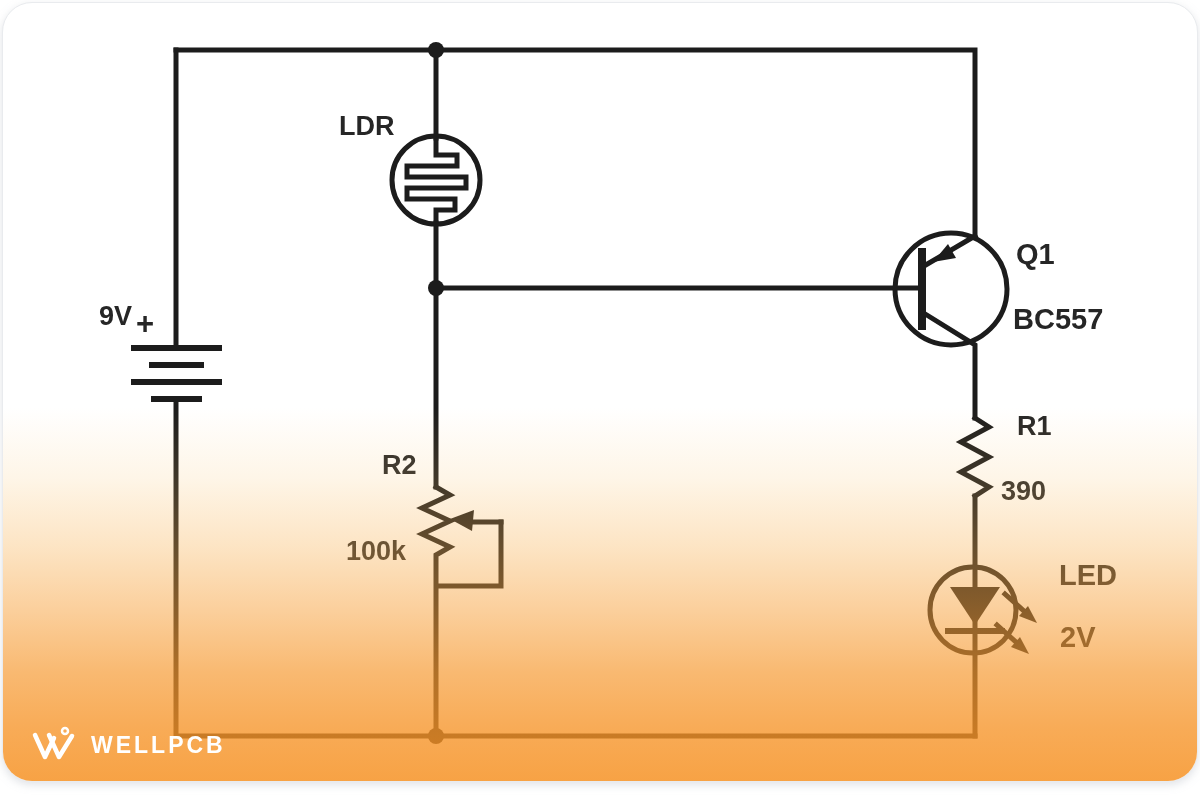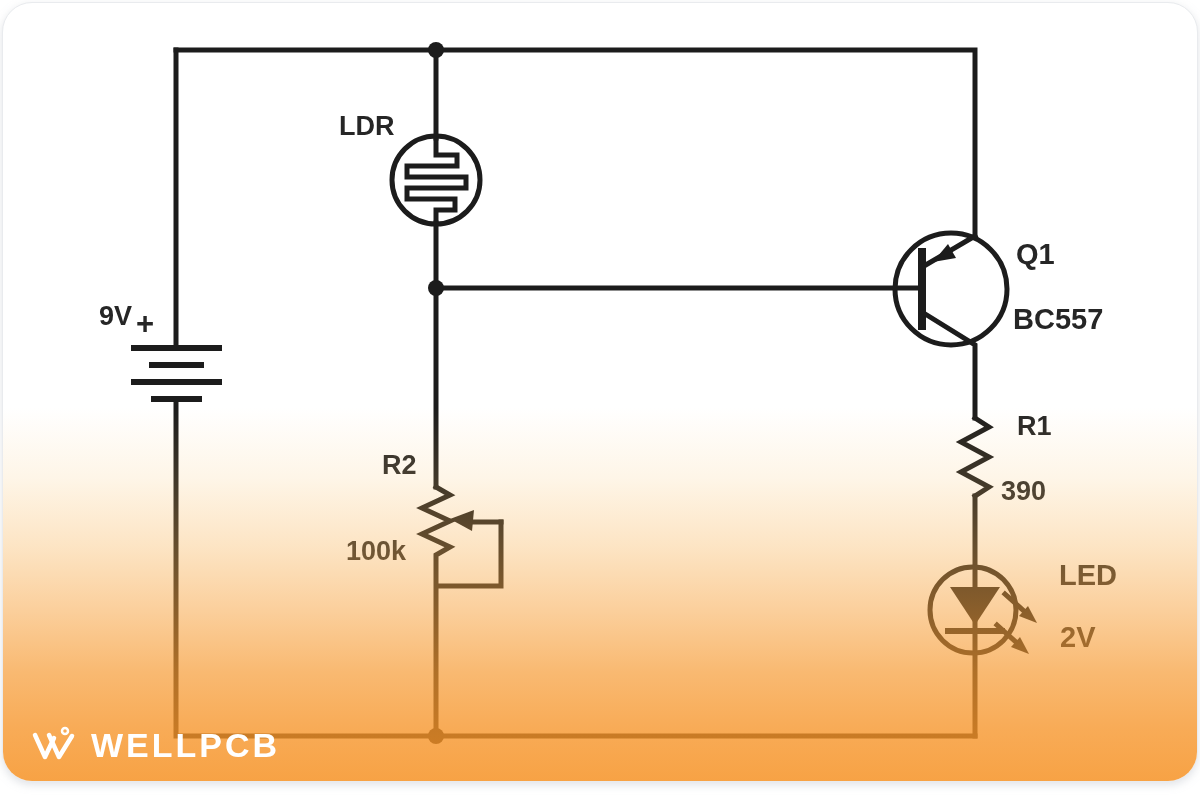--- a/index.html
+++ b/index.html
@@ -18,21 +18,21 @@
     background:linear-gradient(180deg,
       rgba(247,160,66,0) 0%,
       rgba(247,160,66,0) 52%,
       rgba(249,196,110,0.16) 61%,
       rgba(248,176,80,0.34) 70%,
       rgba(247,160,58,0.50) 78%,
       rgba(246,152,46,0.68) 86%,
       rgba(246,148,40,0.78) 93%,
       rgba(246,146,36,0.85) 100%);}
   .watermark{position:absolute;left:26px;top:722px;display:flex;align-items:center;gap:8px;}
-  .wordmark{color:#ffffff;font-weight:700;font-size:34px;letter-spacing:3px;}
+  .wordmark{color:#ffffff;font-weight:700;font-size:23px;letter-spacing:3px;}
 </style>
 </head>
 <body>
 
 <div class="card">
   <div class="stage">
 
     <svg class="circuit" viewBox="0 0 1200 800">
       <g stroke="#1c1c1c" stroke-width="5" fill="none" stroke-linecap="square">
 

